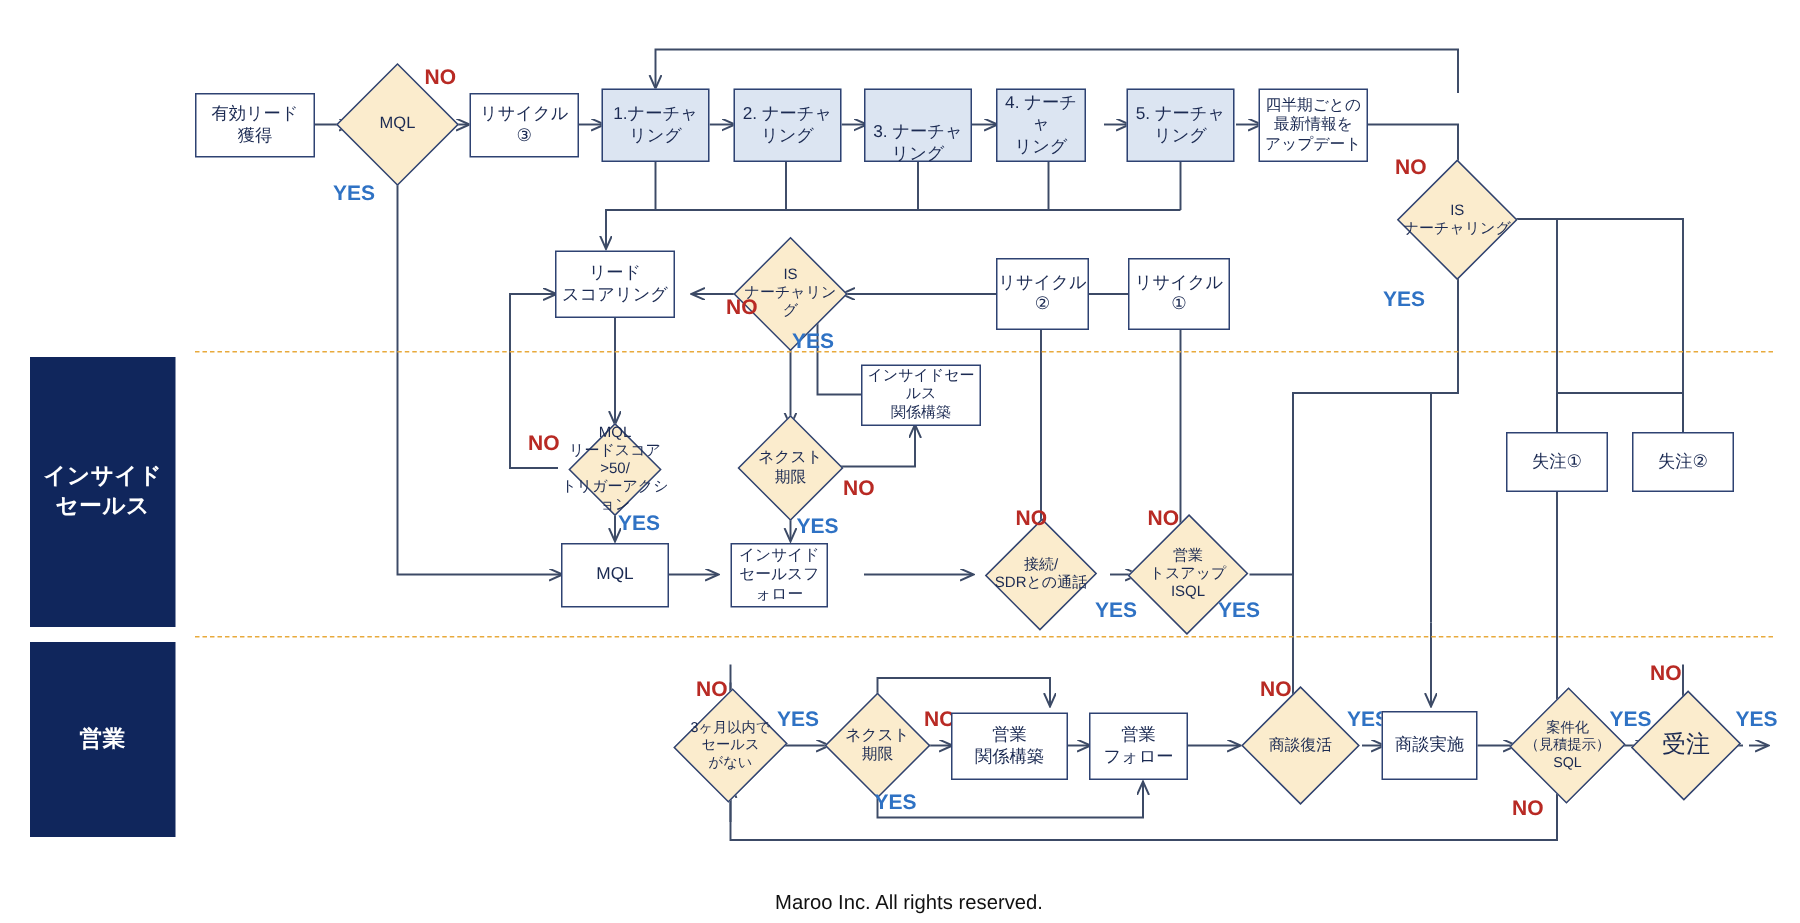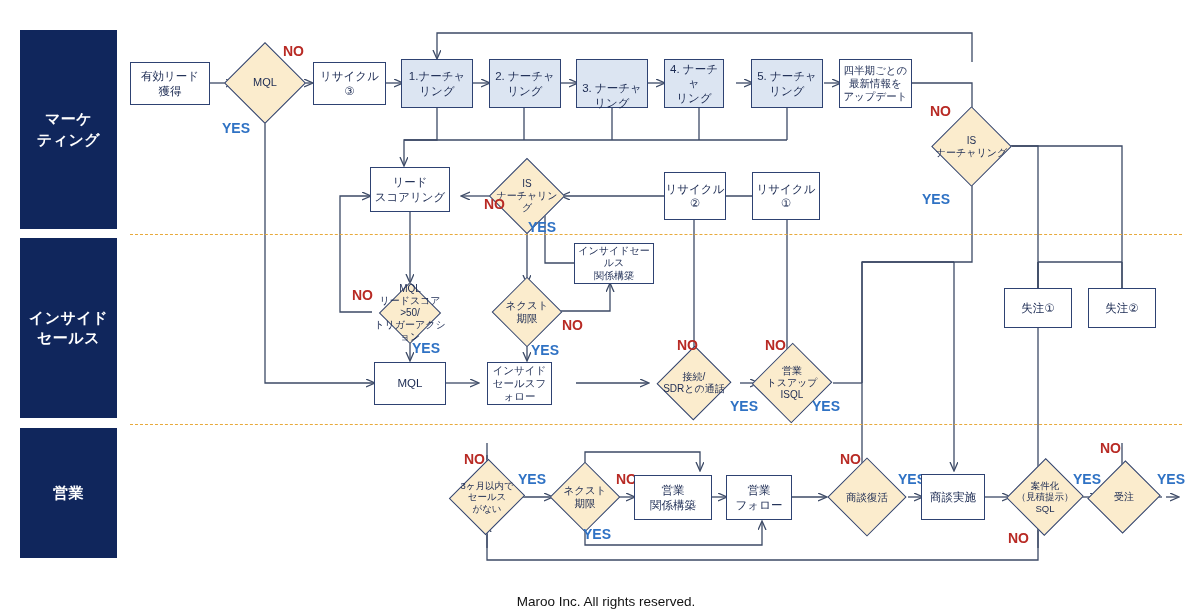--- a/index.html
+++ b/index.html
@@ -142,24 +142,20 @@
       <path d="M862,262 L862,383"></path>
       <path d="M954,262 L954,415"></path>
       <path d="M862,262 L954,262"></path>
       <path d="M972,262 L972,262"></path>
     </g>
   </svg>
 
   <div class="dashsep" style="left:130px;top:234px;width:1052px;"></div>
   <div class="dashsep" style="left:130px;top:424px;width:1052px;"></div>
 
-  <div class="lane" style="left:20px;top:30px;width:97px;height:199px;">
-    <span style="white-space:pre-line;">マーケ
-ティング</span>
-  </div>
   <div class="lane" style="left:20px;top:238px;width:97px;height:180px;">
     <span style="white-space:pre-line;">インサイド
 セールス</span>
   </div>
   <div class="lane" style="left:20px;top:428px;width:97px;height:130px;">
     <span style="white-space:pre-line;">営業</span>
   </div>
 
   <div class="node box" style="left:130px;top:62px;width:80px;height:43px;">
     <span style="white-space:pre-line;">有効リード
@@ -331,20 +327,20 @@
     <div class="dia-shape" style="inset:6px 12px;"></div>
     <div class="dia-label" style="white-space:pre-line;font-size:9.5px;">案件化
 （見積提示）
 SQL</div>
   </div>
   <div class="lbl yes" style="left:1073px;top:472px;">YES</div>
   <div class="lbl no" style="left:1008px;top:531px;">NO</div>
 
   <div class="dia-wrap" style="left:1097px;top:468px;width:54px;height:58px;">
     <div class="dia-shape" style="inset:2px;"></div>
-    <div class="dia-label" style="white-space:pre-line;font-size:10px;">受注</div>
+    <div class="dia-label" style="white-space:pre-line;font-size:16px;">受注</div>
   </div>
   <div class="lbl no" style="left:1100px;top:441px;">NO</div>
   <div class="lbl yes" style="left:1157px;top:472px;">YES</div>
 
   <div class="footer" style="top:594px;">Maroo Inc. All rights reserved.</div>
 
 </div>
 
 </body></html>

